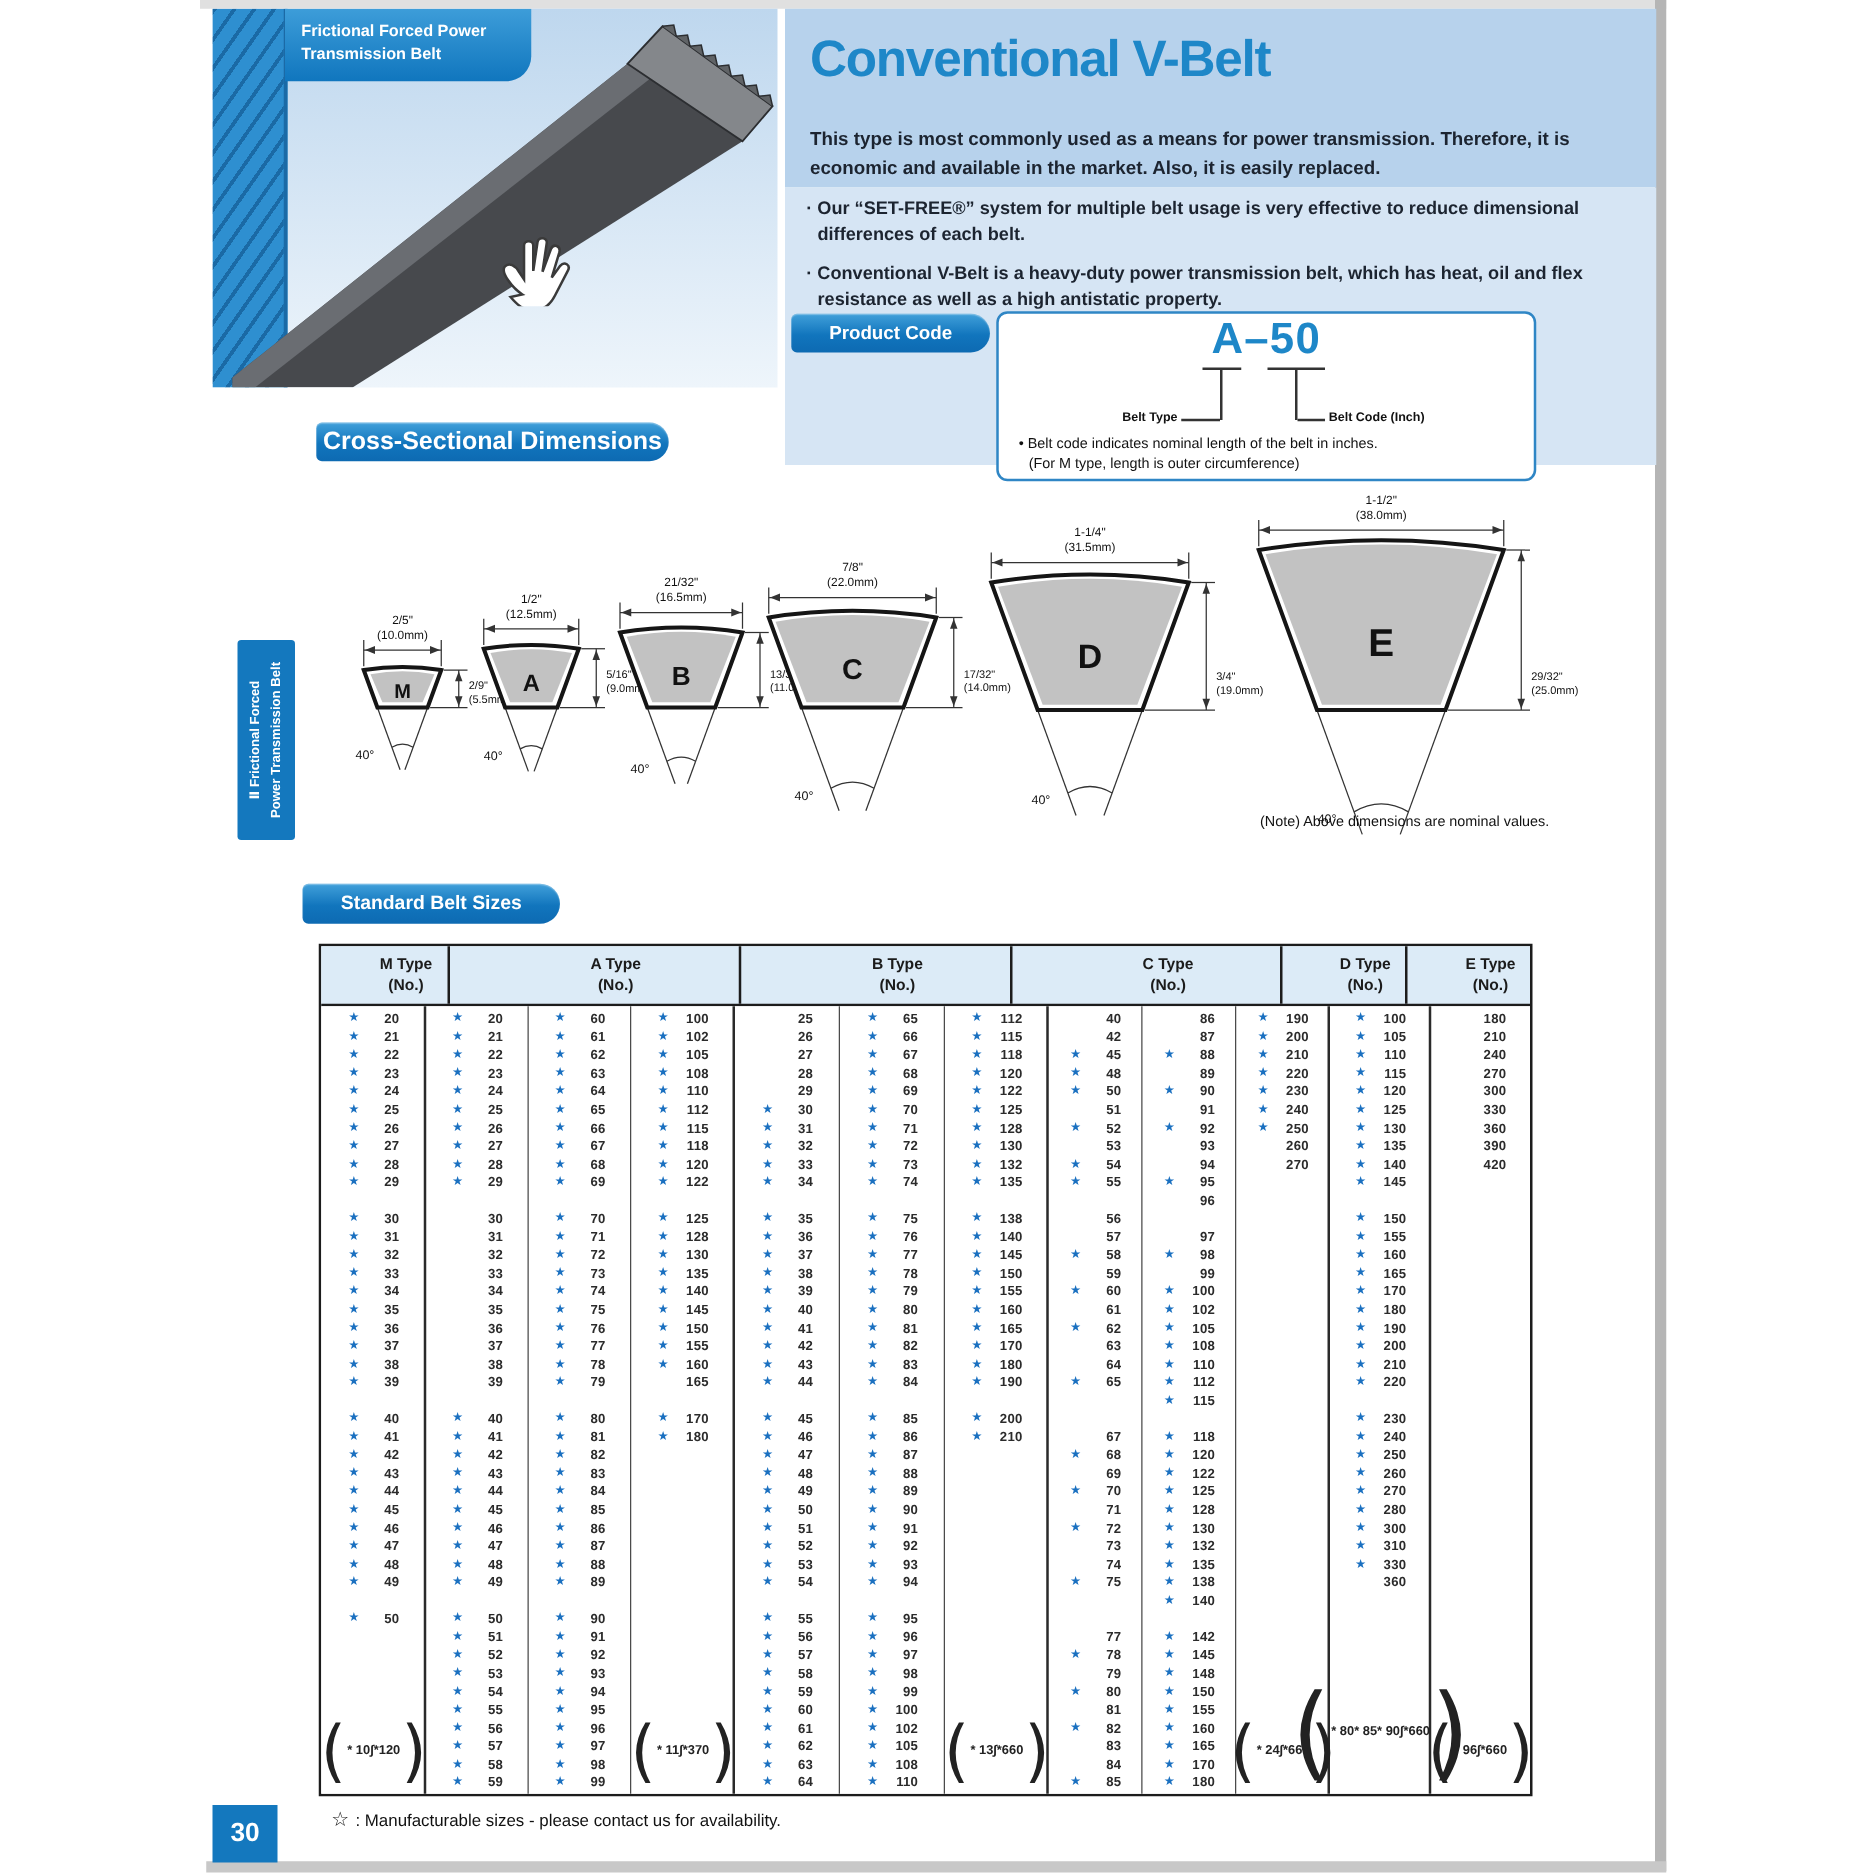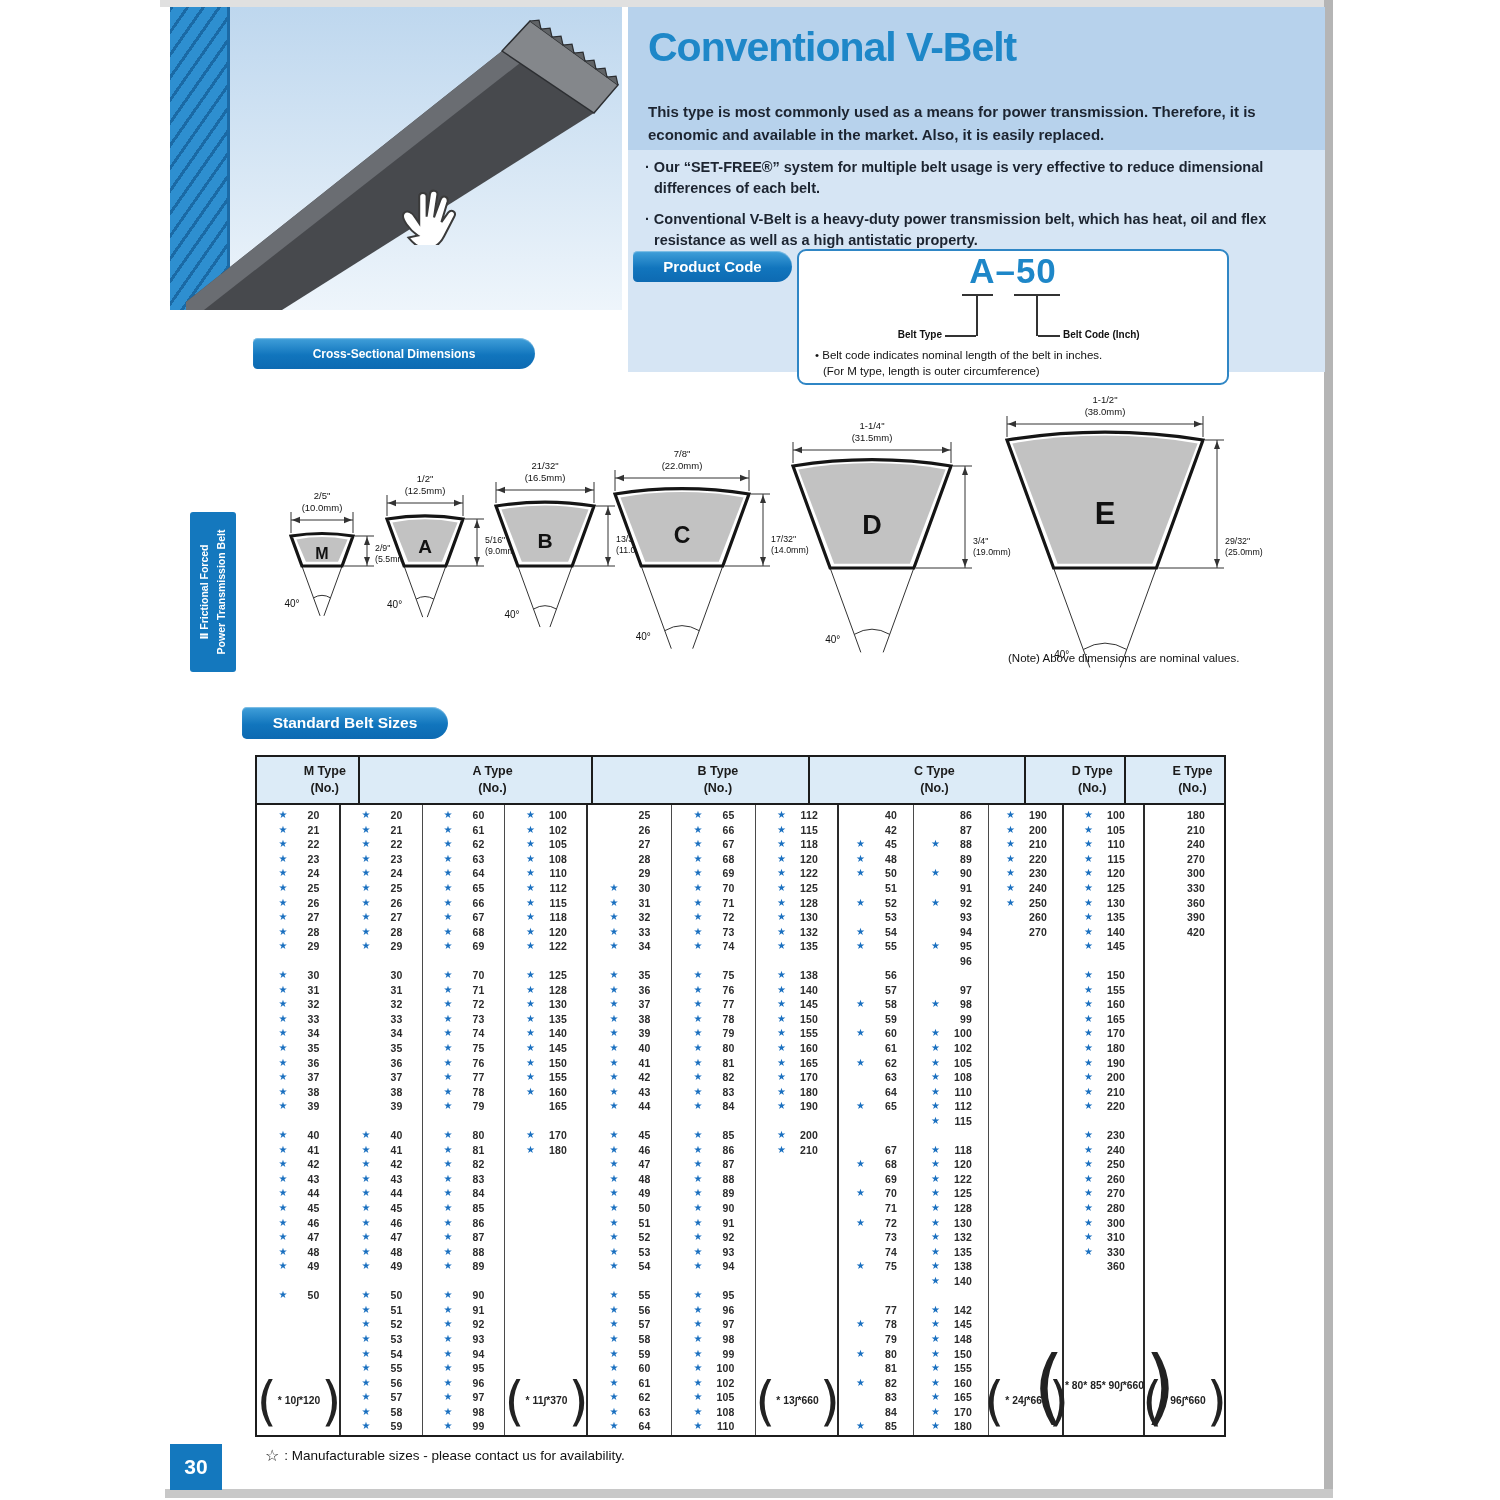--- a/index.html
+++ b/index.html
@@ -29,21 +29,21 @@
   .lead{left:648px;top:101px;width:632px;font-size:15px;font-weight:bold;color:#1c2430;line-height:1.5;}
   .bullet{width:645px;font-size:14.5px;font-weight:bold;color:#1c2430;line-height:1.45;
           padding-left:9px;text-indent:-9px;}
   .b1{left:645px;top:157px;} .b2{left:645px;top:209px;}
 
   
   .pill{color:#fff;font-weight:bold;display:flex;align-items:center;justify-content:center;
      background:linear-gradient(180deg,#41a0da 0%,#1175bd 55%,#0d6ab2 100%);
      border-radius:5px 17px 17px 5px;box-shadow:inset 0 1px 1px rgba(255,255,255,.35);}
   .pill-product{left:633px;top:251px;width:159px;height:31px;font-size:15px;}
-  .pill-cross{left:253px;top:338px;width:282px;height:31px;font-size:12px;}
+  .pill-cross{left:253px;top:338px;width:282px;height:31px;font-size:20px;}
   .pill-sizes{left:242px;top:707px;width:206px;height:32px;font-size:15.5px;}
 
   
   .code-box{left:797px;top:249px;width:428px;height:132px;background:#fff;
      border:2px solid #2f86c5;border-radius:9px;}
   .code-box>div,.code-box>span{position:absolute;}
   .pcode{left:0;right:0;top:0;text-align:center;font-size:35px;font-weight:bold;color:#1e87c8;letter-spacing:1px;}
   .ul-a{left:163px;top:43px;width:31px;height:2px;background:#333;}
   .ul-b{left:215px;top:43px;width:46px;height:2px;background:#333;}
   .vl-a{left:177px;top:45px;width:2px;height:40px;background:#333;}
@@ -103,20 +103,24 @@
   <div class="hero-strip"></div>
   <svg width="452" height="303" viewBox="0 0 452 303">
     <polygon points="16,295 332,44 424,106 112,303 16,303" fill="#47494d"></polygon>
     <polygon points="16,295 332,44 350,56 34,303 16,303" fill="#6a6d72"></polygon>
     <polygon points="332,44 424,106 448,78 360,14" fill="#84878b" stroke="#2c2e31" stroke-width="1.5"></polygon>
     <path id="teeth" fill="#606366" stroke="#2c2e31" stroke-width="1.2" d="M360,14 L369,13.1 L371,22 L380,21.1 L382,30 L391,29.1 L393,38 L402,37.1 L404,46 L413,45.1 L415,54 L424,53.1 L426,62 L435,61.1 L437,70 L446,69.1 L448,78"></path>
   </svg>
   <svg width="74" height="70" viewBox="0 0 110 100" style="left:225px;top:168px">
     <path d="M34,88 C22,80 8,62 13,55 c5,-6 13,-1 17,6 l6,9 V30 c0,-7 11,-7 11,0 v30 l5,-34 c1,-7 12,-6 11,1 l-5,34 l10,-27 c3,-7 12,-4 10,4 l-9,30 l10,-14 c5,-6 13,-1 9,6 l-15,29 c-6,12 -14,18 -26,18 c-13,0 -21,-9 -27,-16 z" fill="#fff" stroke="#3a3a3a" stroke-width="3"></path>
   </svg>
+  <div class="hero-tab">
+    <div>Frictional Forced Power</div>
+    <div>Transmission Belt</div>
+  </div>
 </div>
 
 <div class="abs panel-a"></div>
 <div class="abs panel-b"></div>
 <div class="abs title">Conventional V-Belt</div>
 <div class="abs lead">This type is most commonly used as a means for power transmission. Therefore, it is economic and available in the market. Also, it is easily replaced.</div>
 <div class="abs bullet b1">· Our “SET-FREE®” system for multiple belt usage is very effective to reduce dimensional differences of each belt.</div>
 <div class="abs bullet b2">· Conventional V-Belt is a heavy-duty power transmission belt, which has heat, oil and flex resistance as well as a high antistatic property.</div>
 
 <div class="abs pill pill-product">

